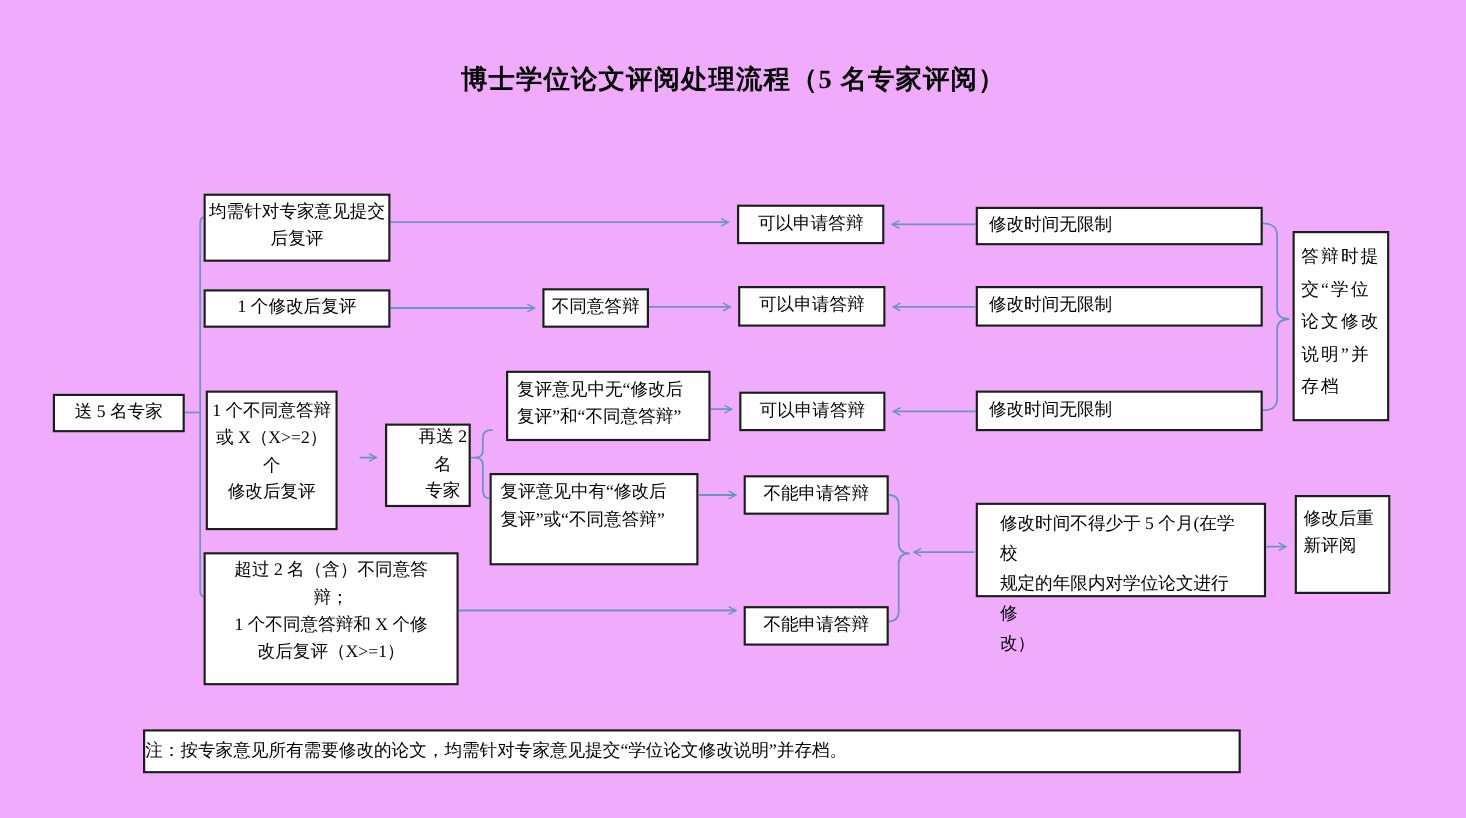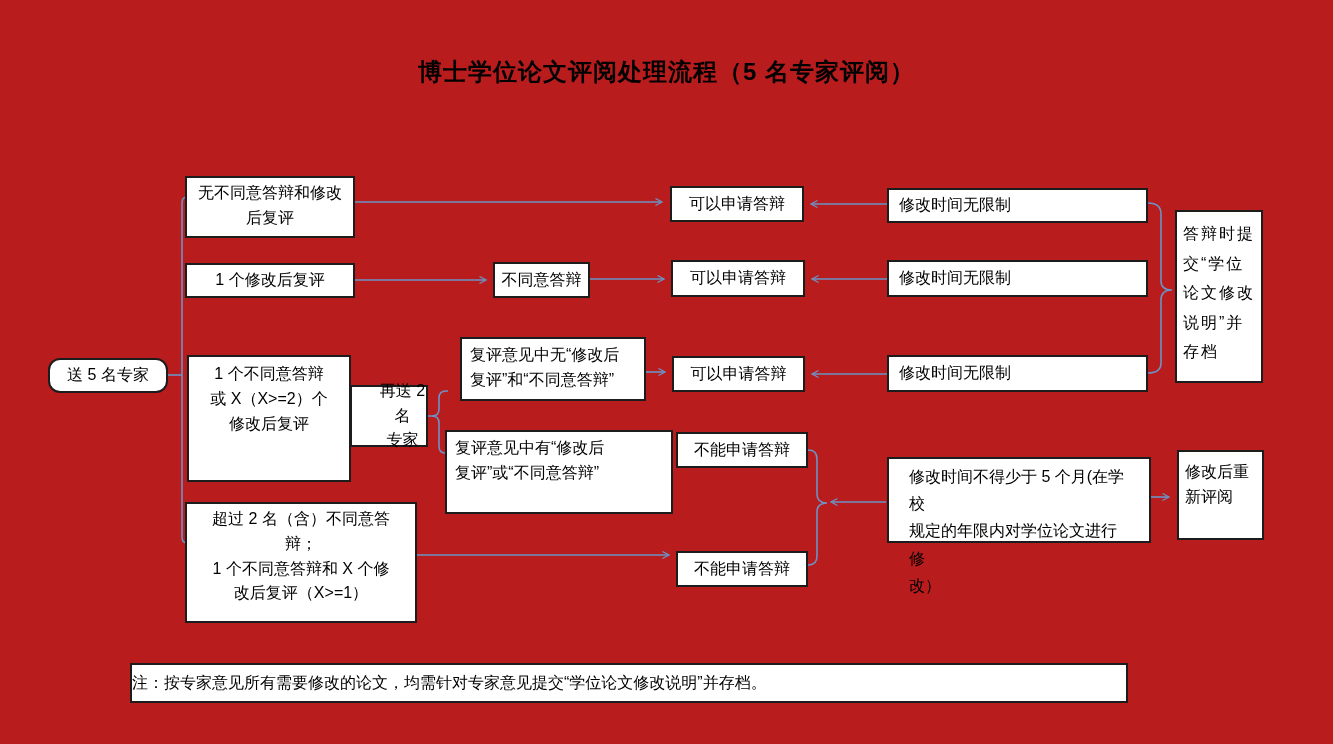--- a/index.html
+++ b/index.html
@@ -1,43 +1,43 @@
 <!DOCTYPE html>
 <html style="--connector: #6b93c7;"><head>
 <meta charset="utf-8">
 <style>
   html,body{margin:0;padding:0;background:#ffffff;}
   #canvas{
-    position:relative;width:1333px;height:744px;background:#b91c1c;overflow:hidden;
-    font-family:Liberation Sans, sans-serif;color:#000;
+    position:relative;width:1333px;height:744px;background:#f0abfc;overflow:hidden;
+    font-family:Liberation Serif, serif;color:#000;
   }
   #title{
     position:absolute;left:0;top:56px;width:1333px;text-align:center;
     font-size:24px;font-weight:bold;letter-spacing:1px;white-space:pre;
   }
   .node{
     position:absolute;box-sizing:border-box;background:#fff;
     border:2px solid #1c1c1c;
     display:flex;align-items:center;justify-content:center;
     font-size:16px;line-height:1.55;text-align:center;white-space:pre-line;
   }
   .top{align-items:flex-start;}
   .left{justify-content:flex-start;text-align:left;}
   #svg-conn{position:absolute;left:0;top:0;}
   .conn{stroke:var(--connector,#6b93c7);stroke-width:1.6;fill:none;}
   .conn-marker{stroke:var(--connector,#6b93c7);fill:none;stroke-width:1.3;}
 
-  #n-send5    {left:48px;  top:358px; width:120px; height:35px;border-radius:12px;}
+  #n-send5    {left:48px;  top:358px; width:120px; height:35px;}
   #n-a1       {left:185px; top:176px; width:170px; height:62px;  padding-top:3px;}
   #n-a2       {left:185px; top:263px; width:170px; height:35px;}
-  #n-a3       {left:187px; top:355px; width:164px; height:127px; padding-top:5px;}
+  #n-a3       {left:187px; top:355px; width:120px; height:127px; padding-top:5px;}
   #n-a4       {left:185px; top:502px; width:232px; height:121px; padding-top:3px;}
-  #n-resend2  {left:350px; top:385px; width:78px;  height:62px;padding-left:27px;}
+  #n-resend2  {left:350px; top:385px; width:78px;  height:76px;padding-left:27px;}
   #n-b1       {left:460px; top:337px; width:186px; height:64px;  padding:4px 8px;}
-  #n-b2       {left:445px; top:430px; width:228px; height:84px;  padding:4px 8px;}
+  #n-b2       {left:445px; top:430px; width:190px; height:84px;  padding:4px 8px;}
   #n-noreview {left:493px; top:262px; width:97px;  height:36px;}
   #n-c1       {left:670px; top:186px; width:134px; height:36px;}
   #n-c2       {left:671px; top:260px; width:134px; height:37px;}
   #n-c3       {left:672px; top:356px; width:133px; height:36px;}
   #n-d1       {left:676px; top:432px; width:132px; height:36px;}
   #n-d2       {left:676px; top:551px; width:132px; height:36px;}
   #n-e1       {left:887px; top:188px; width:261px; height:35px; padding-left:10px;}
   #n-e2       {left:887px; top:260px; width:261px; height:37px; padding-left:10px;}
   #n-e3       {left:887px; top:355px; width:261px; height:37px; padding-left:10px;}
   #n-defense  {left:1175px;top:210px; width:88px;  height:173px; padding:7px 6px; line-height:1.85; letter-spacing:2px;}
@@ -78,21 +78,21 @@
     <path class="conn" marker-end="url(#arr)" d="M 887 374 H 812"></path>
 
     <path class="conn" d="M 1148 203 Q 1161 203 1161 214 V 281 Q 1161 290 1172 290 Q 1161 290 1161 300 V 363 Q 1161 373 1148 373"></path>
 
     <path class="conn" d="M 808 450 Q 817 450 817 459 V 494 Q 817 503 827 503 Q 817 503 817 512 V 556 Q 817 565 808 565"></path>
     <path class="conn" marker-end="url(#arr)" d="M 886 502 H 831"></path>
     <path class="conn" marker-end="url(#arr)" d="M 1151 497 H 1169"></path>
   </svg>
 
   <div class="node" id="n-send5">送 5 名专家</div>
-  <div class="node top" id="n-a1">无不同意答辩和修改
+  <div class="node top" id="n-a1">均需针对专家意见提交
 后复评</div>
   <div class="node" id="n-a2">1 个修改后复评</div>
   <div class="node top" id="n-a3">1 个不同意答辩
 或 X（X&gt;=2）个
 修改后复评</div>
   <div class="node top" id="n-a4">超过 2 名（含）不同意答
 辩；
 1 个不同意答辩和 X 个修
 改后复评（X&gt;=1）</div>
   <div class="node" id="n-resend2">再送 2 名

